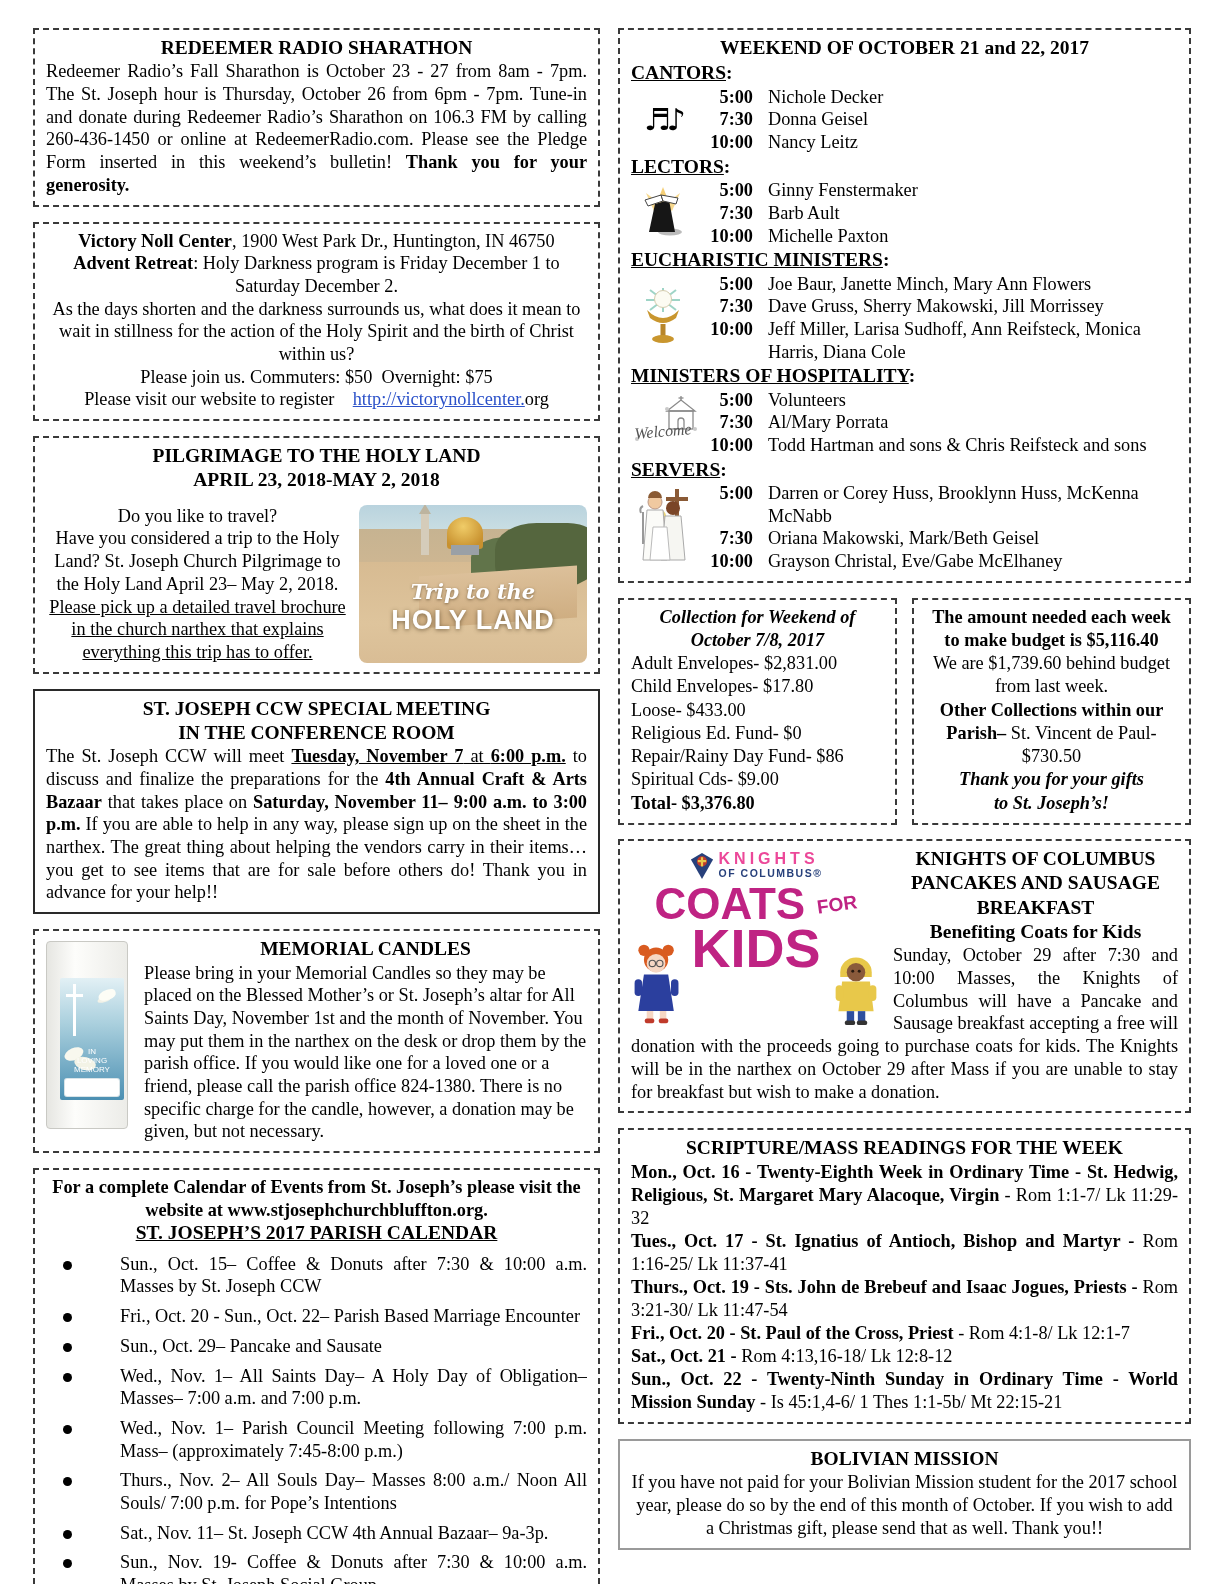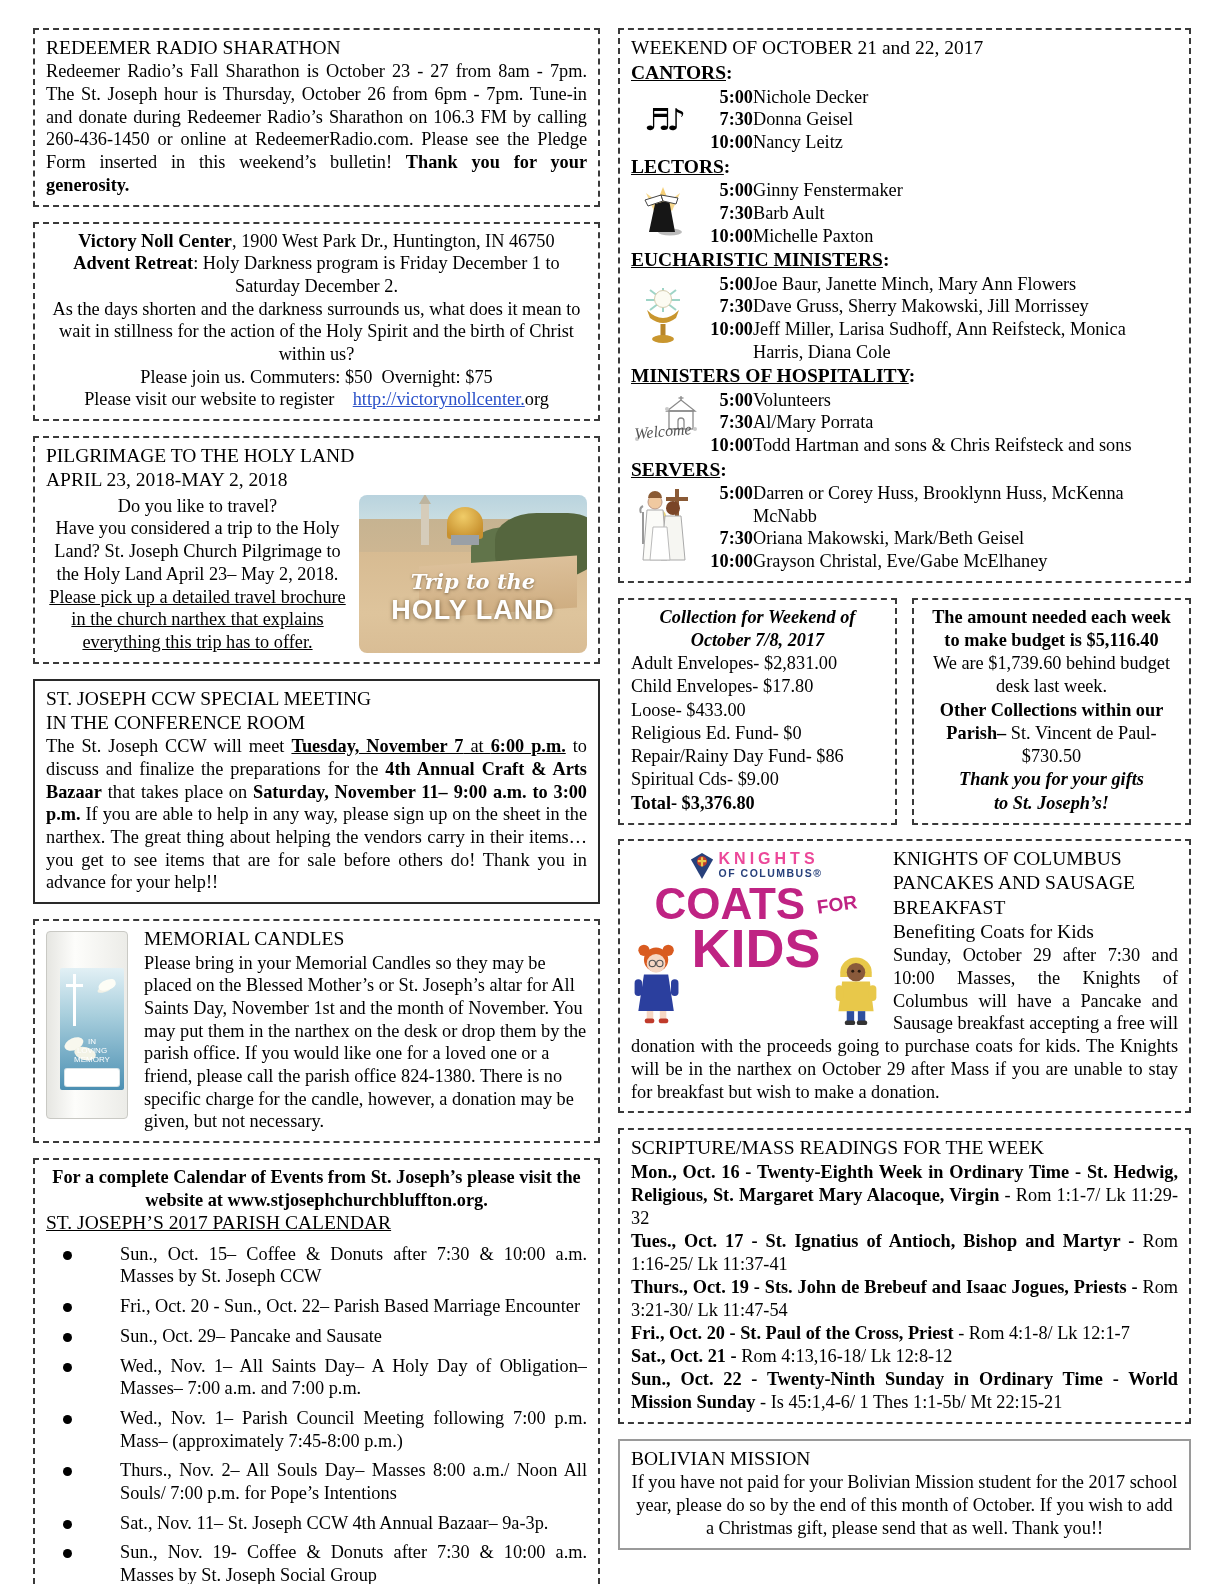--- a/index.html
+++ b/index.html
@@ -4,32 +4,32 @@
 <style>
   html,body{margin:0;padding:0;background:#fff;}
   body{width:1224px;height:1584px;overflow:hidden;font-family:"Liberation Serif",serif;color:#000;}
   .page{display:flex;gap:18px;padding:28px 33px 0 33px;box-sizing:border-box;}
   .col{display:flex;flex-direction:column;}
   .col-left{width:567px;}
   .col-right{width:573px;}
   .box{border:2px dashed #3a3a3a;padding:6px 11px 8px 11px;margin-bottom:15px;box-sizing:border-box;background:#fff;}
   .box.solid{border:2px solid #2a2a2a;}
   .box.solidthin{border:2px solid #9a9a9a;}
-  h2{font-size:19.5px;line-height:1.25;margin:0;text-align:left;font-weight:normal;}
+  h2{font-size:19.5px;line-height:1.25;margin:0;text-align:center;font-weight:bold;}
   p{margin:0;font-size:18.3px;line-height:1.24;}
   .just{text-align:justify;}
   .ctr{text-align:center;}
   .pre{white-space:pre-wrap;}
   .b{font-weight:bold;}
   .i{font-style:italic;}
   .u{text-decoration:underline;}
   .bi{font-weight:bold;font-style:italic;}
   .lnk{color:#2b51c9;text-decoration:underline;}
   
-  .pilg-row{display:flex;gap:10px;margin-top:2px;}
+  .pilg-row{display:flex;gap:10px;margin-top:12px;}
   .pilg-text{flex:1;}
   .holyland{position:relative;width:228px;height:158px;flex:none;overflow:hidden;border-radius:8px;
     background:linear-gradient(180deg,#b9d3de 0%,#c8dde2 15%,#c6b391 15%,#cdb692 36%,#d7bb92 36%,#dec49c 75%,#d9bd95 100%);}
   .hl-trees{position:absolute;right:-12px;top:18px;width:104px;height:66px;background:#55663e;border-radius:40% 30% 45% 35%;box-shadow:-30px 8px 0 -6px #61744a;}
   .hl-wall{position:absolute;right:10px;top:66px;width:158px;height:52px;background:linear-gradient(180deg,#dcc09a,#cfae82);transform:skewY(-4deg);}
   .hl-dome{position:absolute;left:88px;top:12px;width:36px;height:32px;background:radial-gradient(circle at 45% 30%,#f0cc68,#c8912f 75%);border-radius:50% 50% 10% 10%;}
   .hl-drum{position:absolute;left:92px;top:40px;width:28px;height:10px;background:#9aa0a6;}
   .hl-minaret{position:absolute;left:62px;top:8px;width:8px;height:42px;background:#d5ccba;}
   .hl-minaret:before{content:"";position:absolute;left:-2px;top:-9px;border-left:6px solid transparent;border-right:6px solid transparent;border-bottom:10px solid #bdb49f;}
   .hl-script{position:absolute;left:0;right:0;top:74px;text-align:center;font-style:italic;font-weight:600;font-size:21px;color:#fff;font-family:"DejaVu Serif",serif;text-shadow:0 1px 3px rgba(90,70,40,.7);}
@@ -47,21 +47,21 @@
   
   .cal-list{list-style:none;margin:6px 0 2px 0;padding:0;}
   .cal-list li{position:relative;padding-left:74px;margin:7px 0;font-size:18.3px;line-height:1.24;text-align:justify;}
   .cal-list li:before{content:"";position:absolute;left:17px;top:8px;width:9px;height:9px;border-radius:50%;background:#000;}
   
   .min-head{font-size:19.5px;font-weight:bold;line-height:1.3;}
   .min-body{position:relative;padding-left:68px;}
   .min-icon{position:absolute;left:2px;top:50%;transform:translateY(-50%);width:60px;text-align:center;}
   .min-row{display:flex;font-size:18.3px;line-height:1.24;}
   .min-time{width:54px;flex:none;font-weight:bold;text-align:right;}
-  .min-names{flex:1;}
+  .min-names{flex:1;padding-left:15px;}
   .icon-music{font-family:"DejaVu Sans",sans-serif;font-size:30px;line-height:1;letter-spacing:-4px;}
   
   .two-col{display:flex;gap:15px;margin-bottom:14px;}
   .half{flex:1;margin-bottom:0;}
   .coll-line{font-size:18.3px;line-height:1.27;}
   .bud-line{font-size:18.3px;line-height:1.27;text-align:center;}
   
   .kofc{float:left;width:250px;height:178px;margin:0 12px 2px 0;position:relative;font-family:"Liberation Sans",sans-serif;}
   .kofc-head{display:flex;align-items:center;justify-content:center;gap:5px;padding-top:4px;}
   .kofc-names{text-align:left;}
@@ -318,21 +318,21 @@
         <p class="coll-line">Loose- $433.00</p>
         <p class="coll-line">Religious Ed. Fund- $0</p>
         <p class="coll-line">Repair/Rainy Day Fund- $86</p>
         <p class="coll-line">Spiritual Cds- $9.00</p>
         <p class="coll-line b">Total- $3,376.80</p>
       </section>
       <section class="box half">
         <p class="bud-line"><span class="b">The amount needed each week</span></p>
         <p class="bud-line"><span class="b">to make budget is $5,116.40</span></p>
         <p class="bud-line"><span>We are $1,739.60 behind budget</span></p>
-        <p class="bud-line"><span>desk last week.</span></p>
+        <p class="bud-line"><span>from last week.</span></p>
         <p class="bud-line"><span class="b">Other Collections within our</span></p>
         <p class="bud-line"><span class="b">Parish–</span><span> St. Vincent de Paul-</span></p>
         <p class="bud-line"><span>$730.50</span></p>
         <p class="bud-line"><span class="b i">Thank you for your gifts</span></p>
         <p class="bud-line"><span class="b i">to St. Joseph’s!</span></p>
       </section>
     </div>
 
     <section class="box">
       <div class="kofc">

